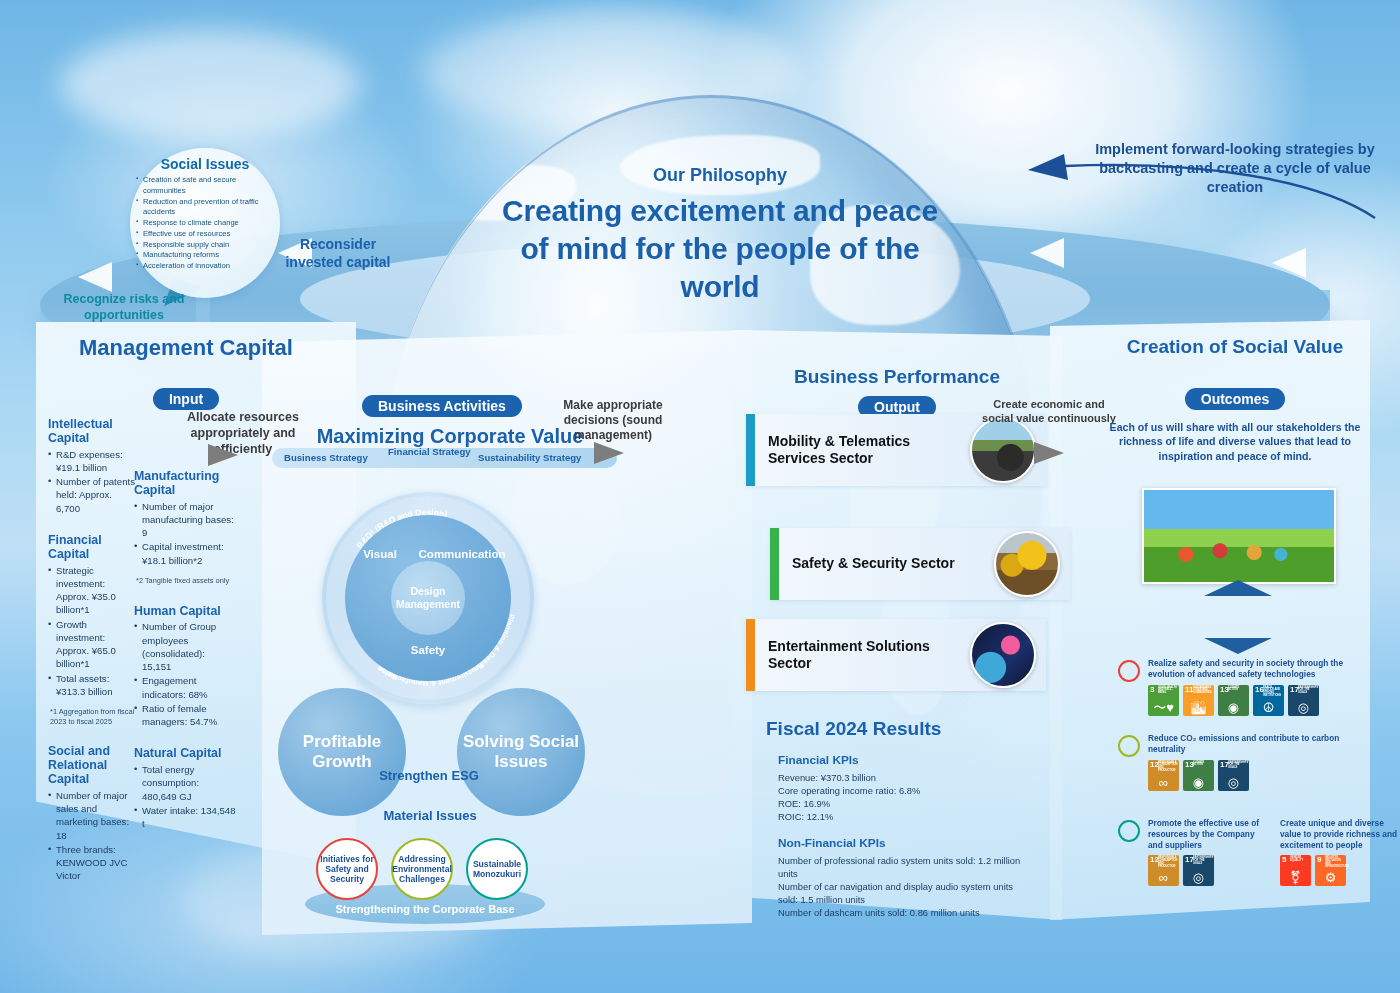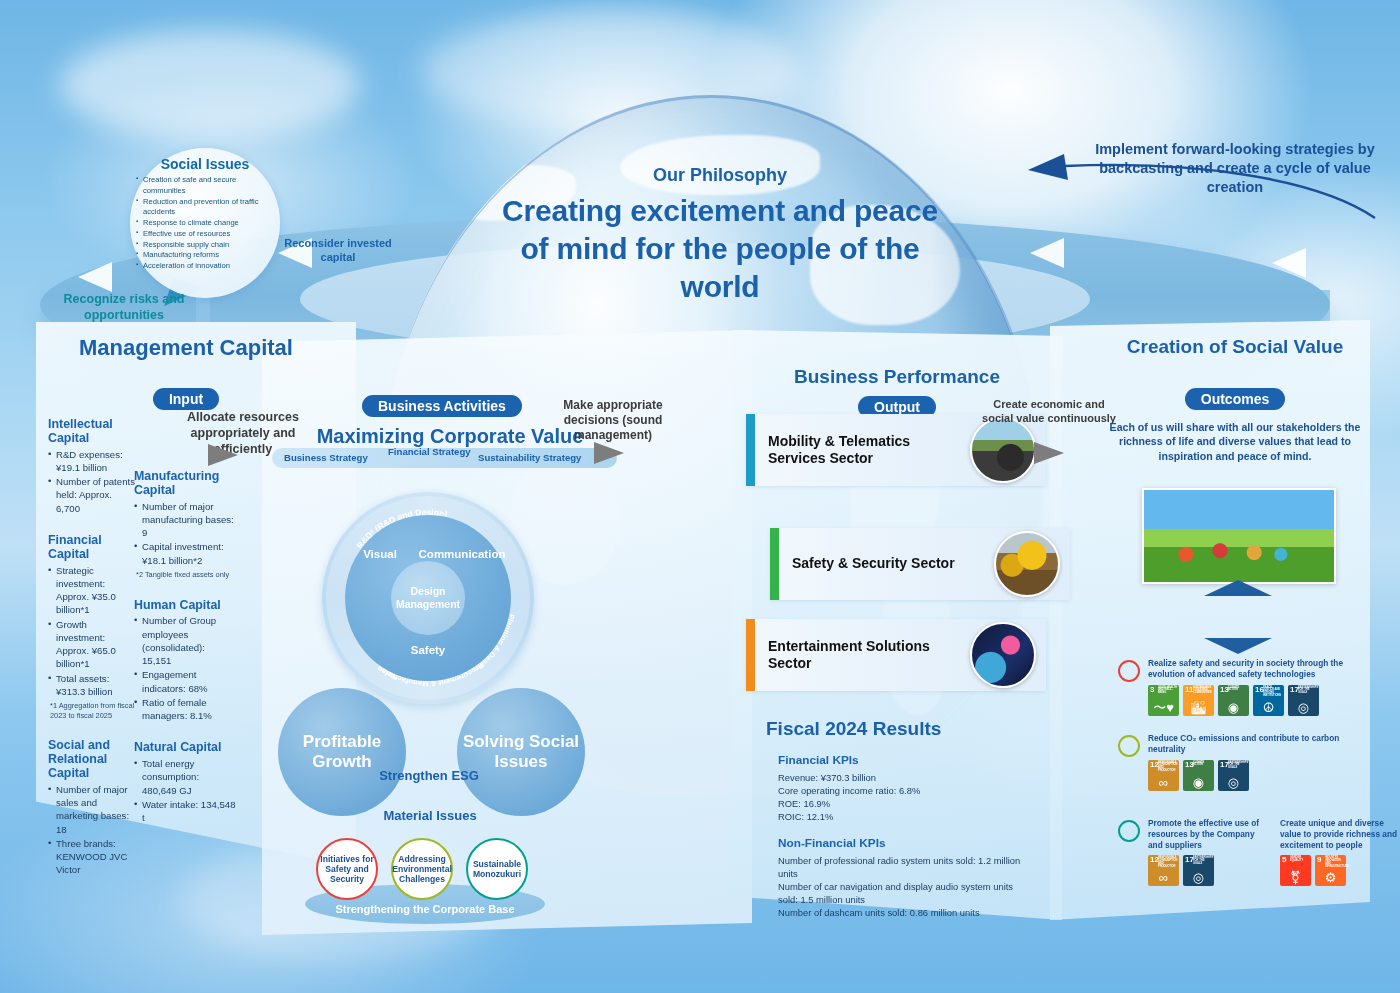--- a/index.html
+++ b/index.html
@@ -82,35 +82,35 @@
   #social-issues ul{list-style:none;font-size:7.6px;color:#17537e;line-height:1.42;padding:0 6px;}
   #social-issues li{position:relative;padding-left:7px;}
   #social-issues li:before{content:"▪";position:absolute;left:0;top:-1px;font-size:6px;}
   .si-stem{position:absolute;left:196px;top:290px;width:14px;height:70px;background:#8cc3e6;}
   .si-point{position:absolute;left:168px;top:282px;width:0;height:0;
     border-top:0 solid transparent;border-bottom:30px solid transparent;border-left:32px solid #2f8fbe;transform:rotate(18deg);}
 
   #recognize{position:absolute;left:44px;top:292px;width:160px;text-align:center;
     font-size:12.5px;font-weight:bold;color:#0e8a9e;line-height:1.25;}
   #reconsider{position:absolute;left:278px;top:236px;width:120px;text-align:center;
-    font-size:11px;font-weight:bold;color:#1b60ab;line-height:1.28;}
+    font-size:14px;font-weight:bold;color:#1b60ab;line-height:1.28;}
 
   
   #mc-title{position:absolute;left:36px;top:336px;width:300px;text-align:center;
     font-size:22px;font-weight:bold;color:#1b60ab;line-height:1.12;}
   .pill{display:inline-block;background:#1b63ae;color:#fff;font-weight:bold;
     border-radius:12px;padding:3px 16px;font-size:14px;}
   #mc-pill{position:absolute;left:36px;top:388px;width:300px;text-align:center;}
 
   .cap-col{position:absolute;font-size:9.6px;color:#1d3f63;line-height:1.38;}
   .cap-h{font-size:12.4px;font-weight:bold;color:#1b63ae;line-height:1.12;margin:19px 0 2px;}
   .cap-col ul{list-style:none;}
   .cap-col li{position:relative;padding-left:8px;margin-bottom:1px;}
   .cap-col li:before{content:"•";position:absolute;left:0;top:-1px;}
-  .fn{font-size:7.4px;color:#2a4f73;line-height:1.3;margin-top:3px;padding-left:2px;}
+  .fn{font-size:7.4px;color:#2a4f73;line-height:1.3;margin-top:9px;padding-left:2px;}
   #col-a{left:48px;top:418px;width:88px;}
   #col-b{left:134px;top:470px;width:102px;}
 
   #allocate{position:absolute;left:168px;top:410px;width:150px;text-align:center;
     font-size:12.5px;font-weight:bold;color:#3b3b3b;line-height:1.26;}
   .gray-arrow{position:absolute;width:0;height:0;
     border-top:11px solid transparent;border-bottom:11px solid transparent;border-left:30px solid #7d7d7d;}
 
   
   #ba-pill{position:absolute;left:362px;top:395px;text-align:right;}
@@ -291,21 +291,21 @@
     <div class="cap-h" style="margin-top:0">Manufacturing Capital</div>
     <ul>
       <li>Number of major manufacturing bases: 9</li>
       <li>Capital investment: ¥18.1 billion*2</li>
     </ul>
     <div class="fn">*2 Tangible fixed assets only</div>
     <div class="cap-h">Human Capital</div>
     <ul>
       <li>Number of Group employees (consolidated): 15,151</li>
       <li>Engagement indicators: 68%</li>
-      <li>Ratio of female managers: 8.1%</li>
+      <li>Ratio of female managers: 54.7%</li>
     </ul>
     <div class="cap-h">Natural Capital</div>
     <ul>
       <li>Total energy consumption: 480,649 GJ</li>
       <li>Water intake: 134,548 t</li>
     </ul>
   </div>
 
   <div id="allocate">Allocate resources appropriately and efficiently</div>
   <div class="gray-arrow" style="left:208px;top:444px;"></div>

